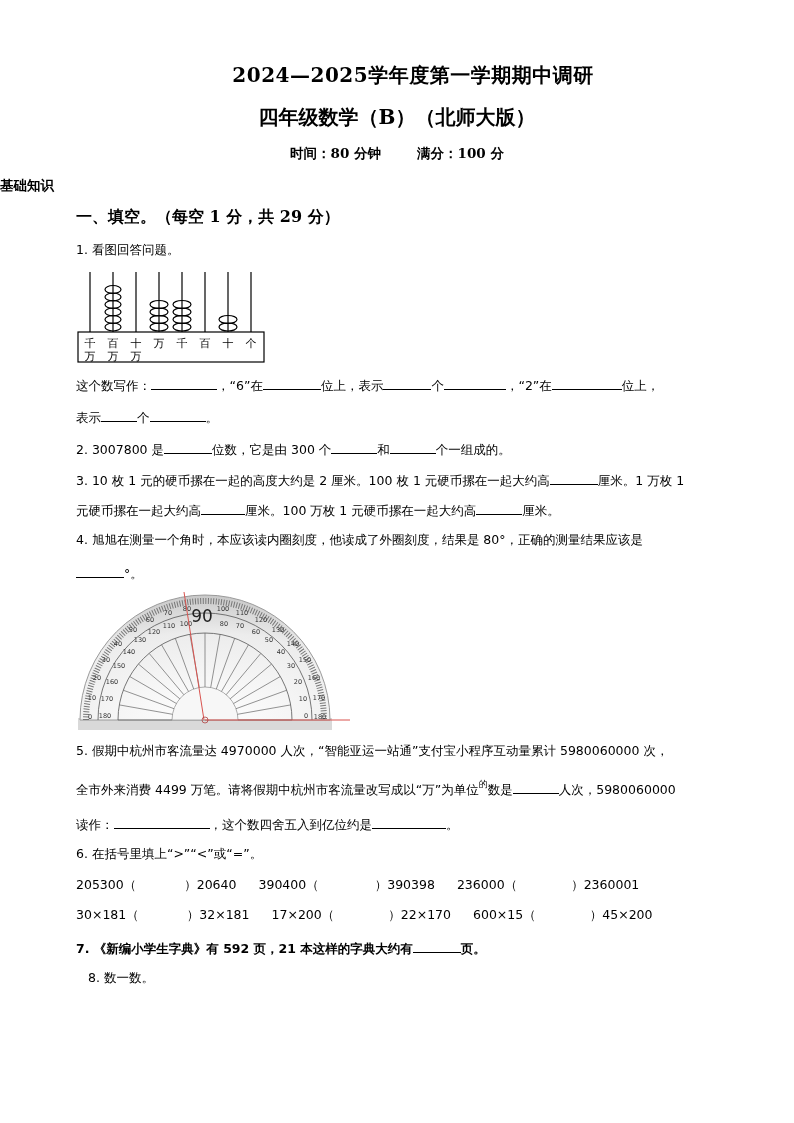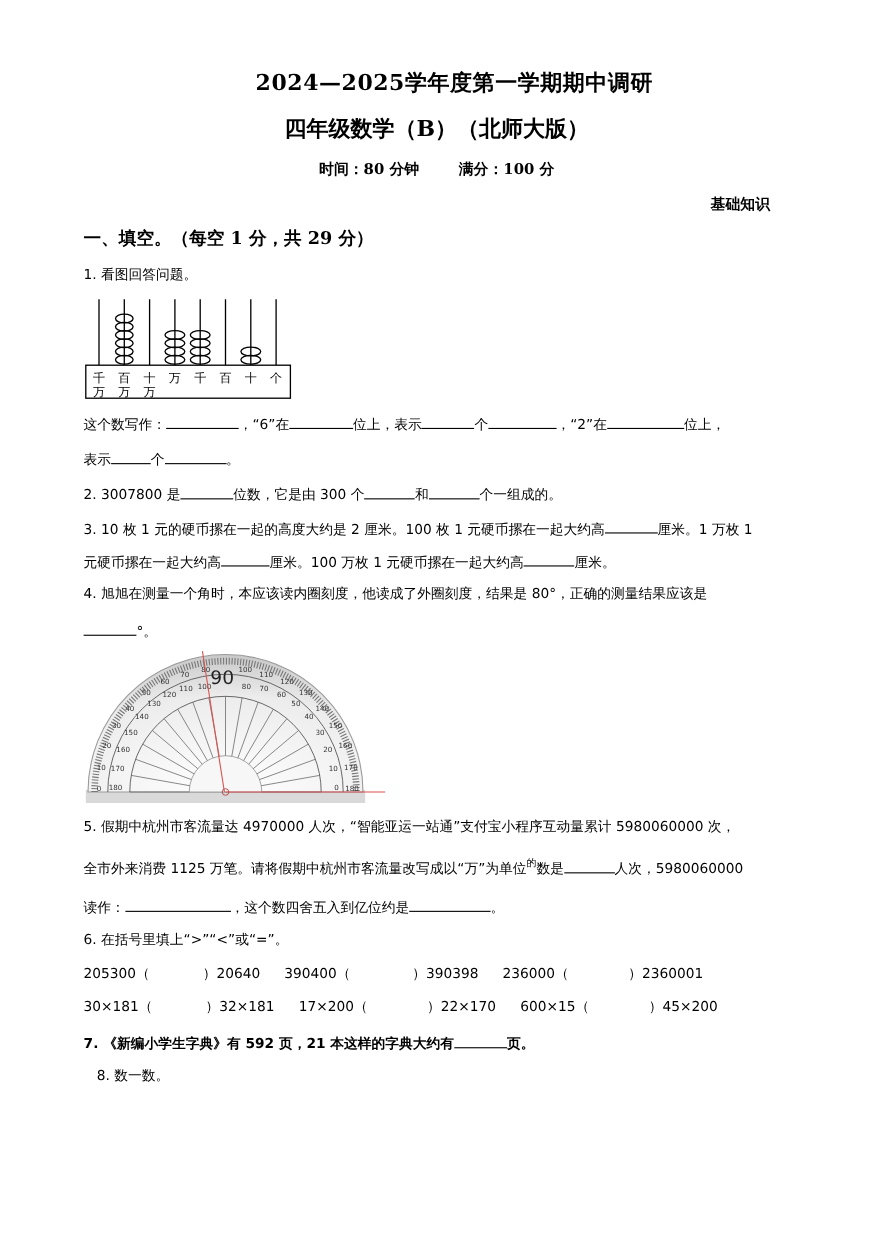--- a/index.html
+++ b/index.html
@@ -6,21 +6,21 @@
   body { width: 794px; height: 1123px; position: relative; overflow: hidden;
          font-family: "DejaVu Serif", "Liberation Serif", serif; color: #000; }
   .page { position: absolute; left: 0; top: 0; width: 794px; height: 1123px; }
   .title1 { position: absolute; top: 62px; left: 0; width: 794px; text-align: center;
             font-size: 20px; font-weight: bold; letter-spacing: 0.5px; padding-left: 16px; }
   .title2 { position: absolute; top: 104px; left: 0; width: 794px; text-align: center;
             font-size: 20px; font-weight: bold; }
   .meta { position: absolute; top: 145px; left: 0; width: 794px; text-align: center;
           font-size: 13.5px; font-weight: bold; }
   .meta .gap { display: inline-block; width: 36px; }
-  .sub { position: absolute; top: 177px; left: 0; width: 700px; text-align: right;
+  .sub { position: absolute; top: 177px; left: 0; width: 700px; text-align: left;
          font-size: 13.5px; font-weight: bold; }
   .section { position: absolute; top: 207px; left: 76px; font-size: 16px; font-weight: bold; }
   .line { position: absolute; left: 76px; font-size: 12.5px; white-space: nowrap;
           font-family: "DejaVu Sans", "Liberation Sans", sans-serif; }
   .blank { display: inline-block; border-bottom: 1px solid #000; height: 13px; vertical-align: baseline; }
   .paren-gap { display: inline-block; }
   .abacus { position: absolute; left: 76px; top: 270px; width: 190px; height: 94px; }
   .protractor { position: absolute; left: 76px; top: 586px; width: 280px; height: 148px; }
   .sup-de { font-size: 9px; position: relative; top: -7px; }
 </style>
@@ -197,21 +197,21 @@
       <text x="126" y="36" font-size="17" font-family="DejaVu Sans, sans-serif" fill="#222" text-anchor="middle">90</text>
 
       <line x1="108" y1="6" x2="128" y2="134" stroke="#d9534f" stroke-width="1"></line>
       <line x1="129" y1="134" x2="274" y2="134" stroke="#d9534f" stroke-width="1"></line>
       <circle cx="129" cy="134" r="3" fill="none" stroke="#b04040" stroke-width="0.8"></circle>
     </svg>
   </div>
 
   <div class="line" style="top:743px;">5. 假期中杭州市客流量达 4970000 人次，“智能亚运一站通”支付宝小程序互动量累计 5980060000 次，</div>
   <div class="line" style="top:780px;">
-    <span>全市外来消费 1125 万笔。请将假期中杭州市客流量改写成以“万”为单位</span><span class="sup-de">的</span><span>数是</span><span class="blank" style="width:46px"></span><span>人次，5980060000</span>
+    <span>全市外来消费 4499 万笔。请将假期中杭州市客流量改写成以“万”为单位</span><span class="sup-de">的</span><span>数是</span><span class="blank" style="width:46px"></span><span>人次，5980060000</span>
   </div>
   <div class="line" style="top:815px;">
     <span>读作：</span><span class="blank" style="width:96px"></span><span>，这个数四舍五入到亿位约是</span><span class="blank" style="width:74px"></span><span>。</span>
   </div>
 
   <div class="line" style="top:846px;">6. 在括号里填上“&gt;”“&lt;”或“=”。</div>
   <div class="line" style="top:877px;">
     <span>205300（</span><span class="paren-gap" style="width:48px"></span><span>）20640</span><span style="display:inline-block;width:22px"></span><span>390400（</span><span class="paren-gap" style="width:56px"></span><span>）390398</span><span style="display:inline-block;width:22px"></span><span>236000（</span><span class="paren-gap" style="width:54px"></span><span>）2360001</span>
   </div>
   <div class="line" style="top:907px;">

